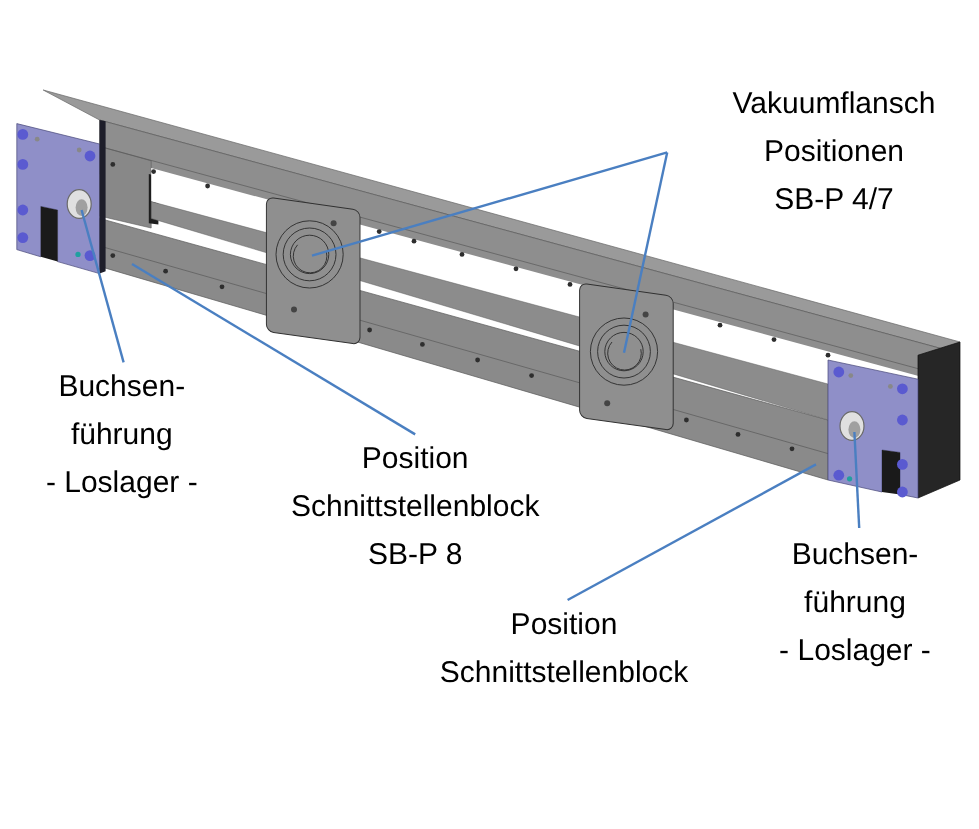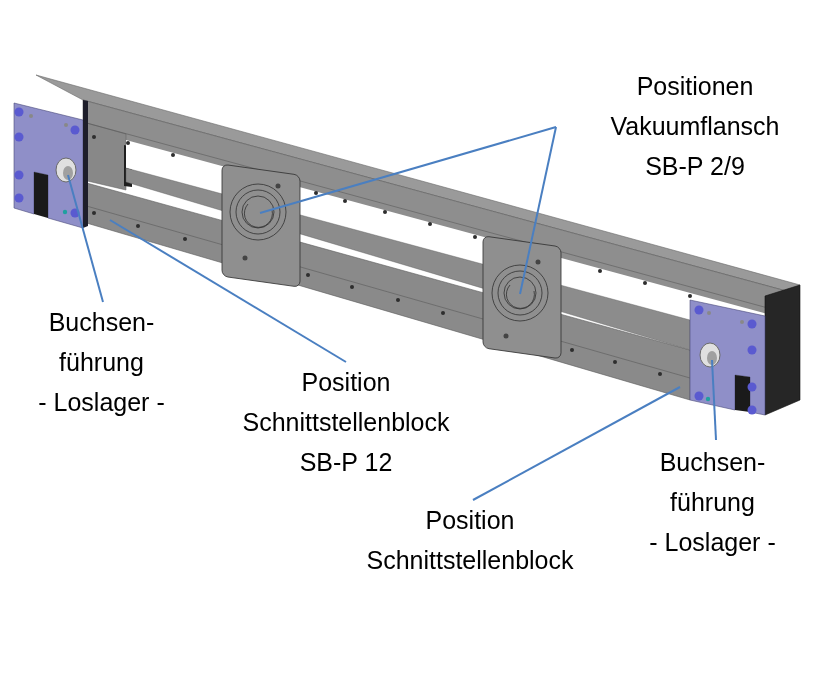--- a/index.html
+++ b/index.html
@@ -122,35 +122,35 @@
     <line x1="556" y1="127" x2="260" y2="213"></line>
     <line x1="556" y1="127" x2="520" y2="294"></line>
     <line x1="68" y1="175" x2="103" y2="302"></line>
     <line x1="110" y1="220" x2="346" y2="362"></line>
     <line x1="680" y1="387" x2="473" y2="500"></line>
     <line x1="712" y1="360" x2="716" y2="440"></line>
   </g>
 </svg>
 
 <div class="label" id="lbl-vakuum">
+  <span>Vakuumflansch</span>
   <span>Positionen</span>
-  <span>Vakuumflansch</span>
-  <span>SB-P 2/9</span>
+  <span>SB-P 4/7</span>
 </div>
 
 <div class="label" id="lbl-buchsen-left">
   <span>Buchsen-</span>
   <span>führung</span>
   <span>- Loslager -</span>
 </div>
 
 <div class="label" id="lbl-sbp12">
   <span>Position</span>
   <span>Schnittstellenblock</span>
-  <span>SB-P 12</span>
+  <span>SB-P 8</span>
 </div>
 
 <div class="label" id="lbl-buchsen-right">
   <span>Buchsen-</span>
   <span>führung</span>
   <span>- Loslager -</span>
 </div>
 
 <div class="label" id="lbl-sbp1">
   <span>Position</span>

